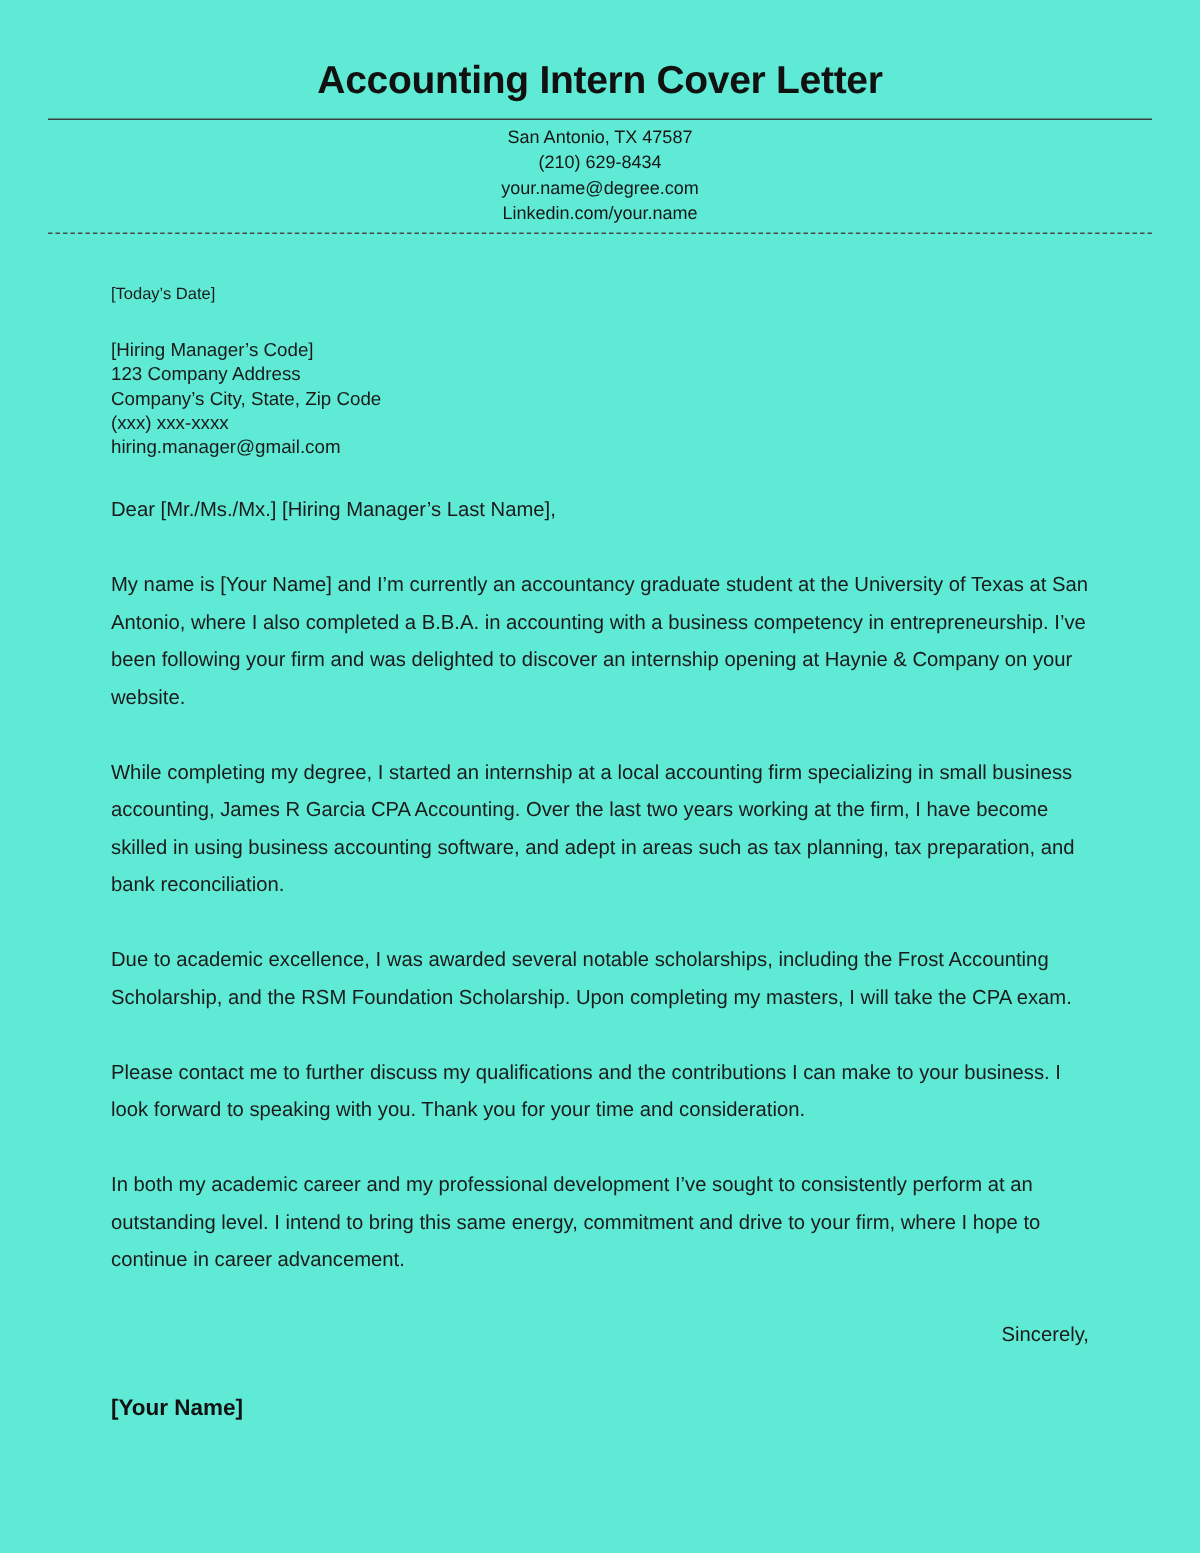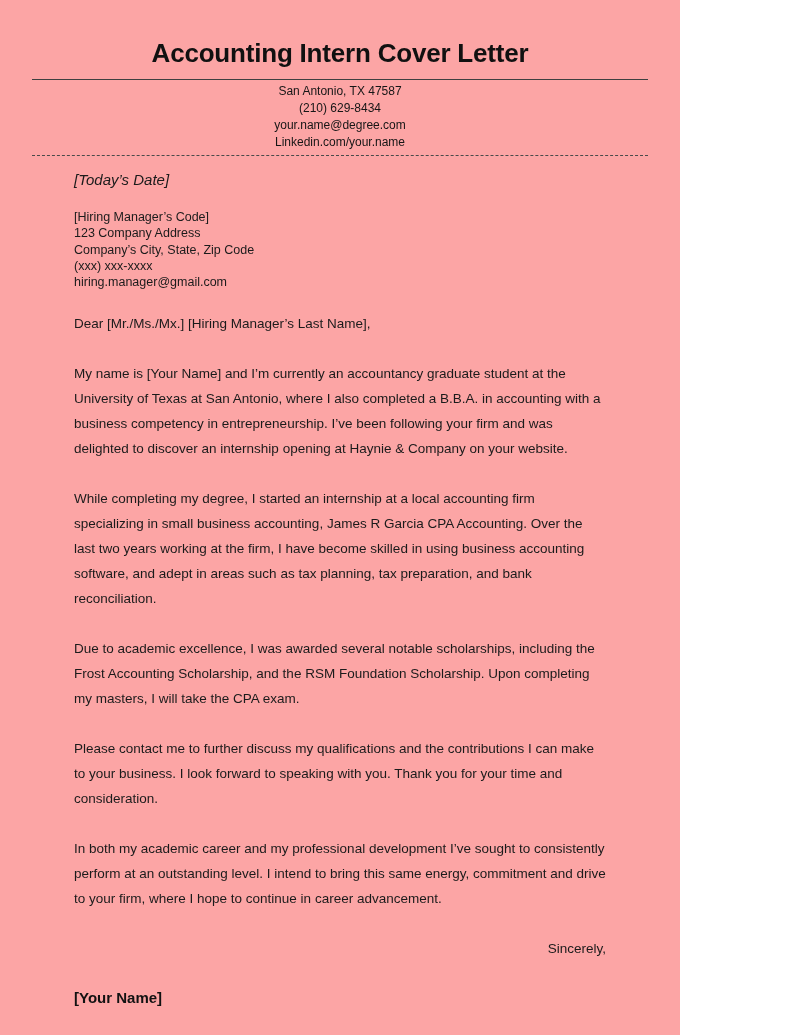--- a/index.html
+++ b/index.html
@@ -8,23 +8,23 @@
     background: #ffffff;
   }
   body {
     width: 800px;
     height: 1035px;
     font-family: "Liberation Sans", "DejaVu Sans", sans-serif;
     color: #1b1b1b;
     -webkit-font-smoothing: antialiased;
   }
   .page {
-    width: 680px;
+    width: 800px;
     height: 1035px;
-    background: #fca5a5;
+    background: #5eead4;
     box-sizing: border-box;
     overflow: hidden;
   }
   .doc-title {
     margin: 38px 32px 10px 32px;
     text-align: center;
     font-size: 26px;
     font-weight: 700;
     letter-spacing: -0.2px;
     color: #111111;
@@ -43,24 +43,23 @@
     text-align: center;
     font-size: 12px;
     line-height: 17px;
     margin: 3px 0 4px 0;
     color: #161616;
   }
   .letter {
     padding: 0 74px;
   }
   .date-line {
-    margin: 16px 0 21px 0;
-    font-size: 15px;
+    margin: 32px 0 21px 0;
+    font-size: 11px;
     line-height: 16px;
-    font-style: italic;
   }
   .recipient-block {
     font-size: 12.5px;
     line-height: 16.3px;
     margin: 0 0 21px 0;
   }
   .salutation {
     font-size: 13.5px;
     line-height: 25px;
     margin: 0 0 25px 0;

